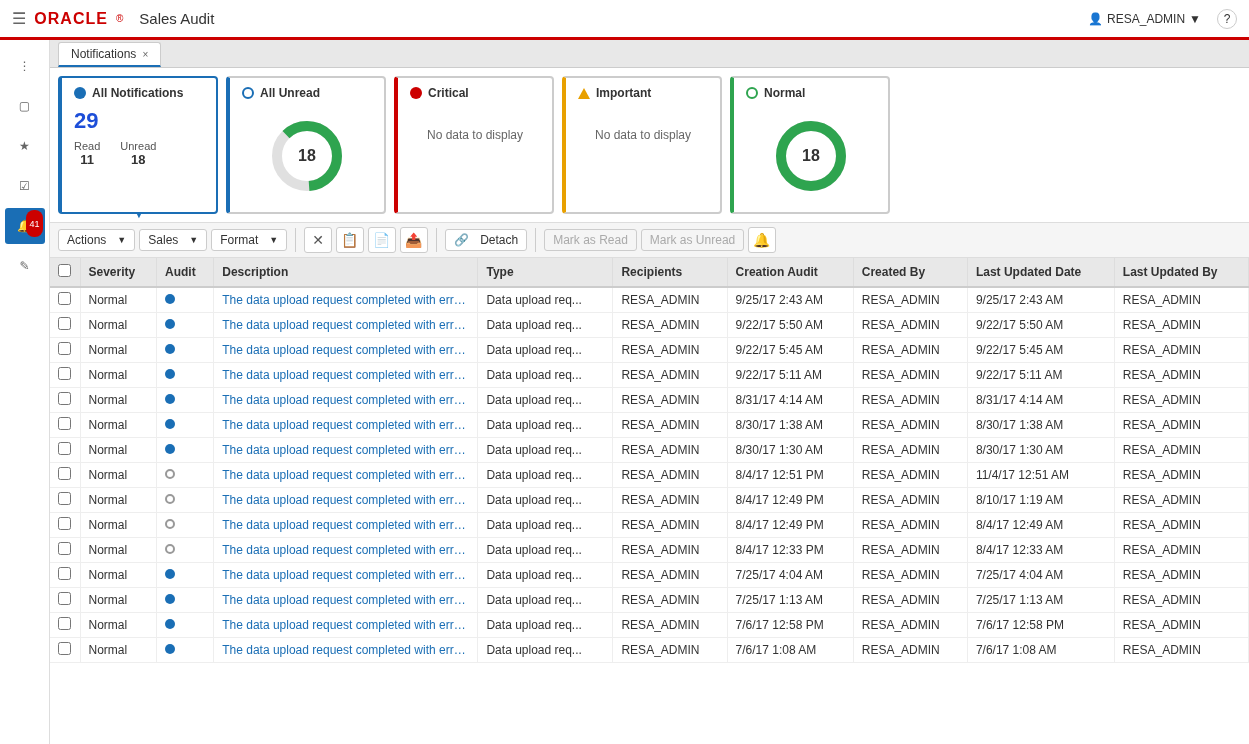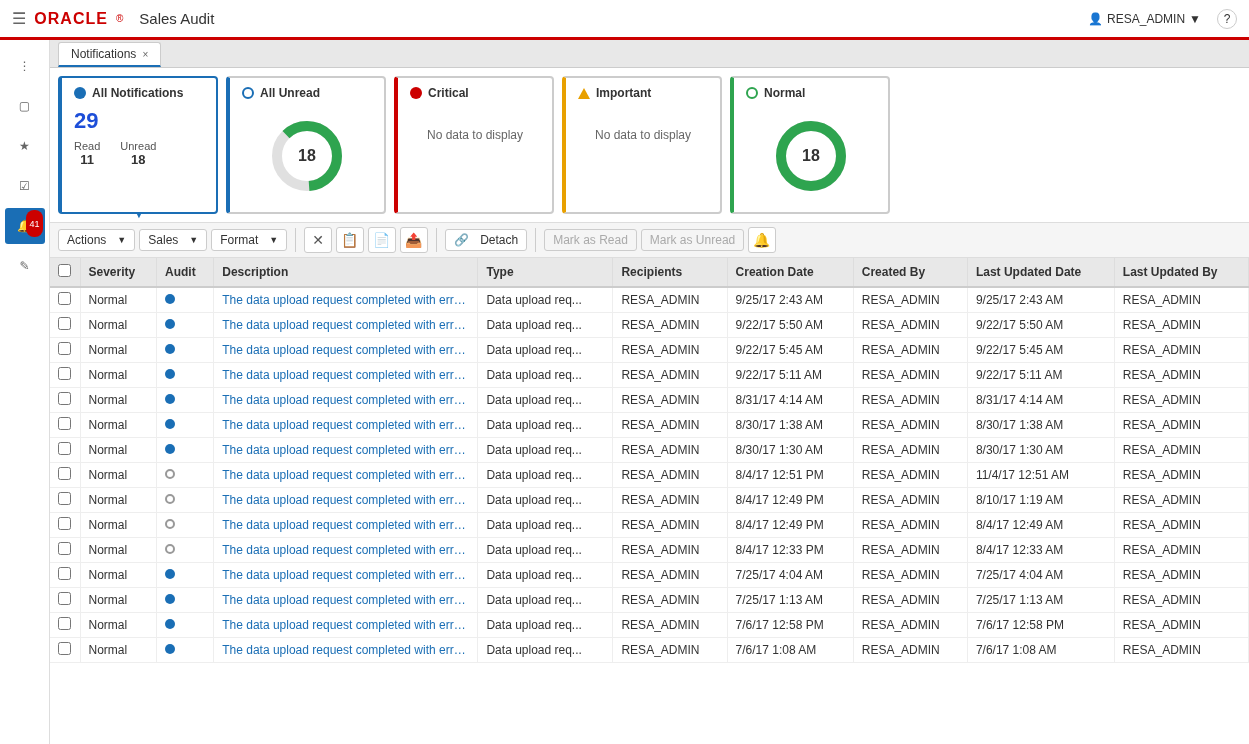--- a/index.html
+++ b/index.html
@@ -364,21 +364,21 @@
     <div class="table-container">
       <table>
         <thead>
           <tr>
             <th><input type="checkbox" style=""></th>
             <th>Severity</th>
             <th>Audit</th>
             <th>Description</th>
             <th>Type</th>
             <th>Recipients</th>
-            <th>Creation Date</th>
+            <th>Creation Audit</th>
             <th>Created By</th>
             <th>Last Updated Date</th>
             <th>Last Updated By</th>
           </tr>
         </thead>
         <tbody id="table-body">
         <tr>
     <td><input type="checkbox" style=""></td>
     <td>Normal</td>
     <td><span class="status-dot blue"></span></td>

